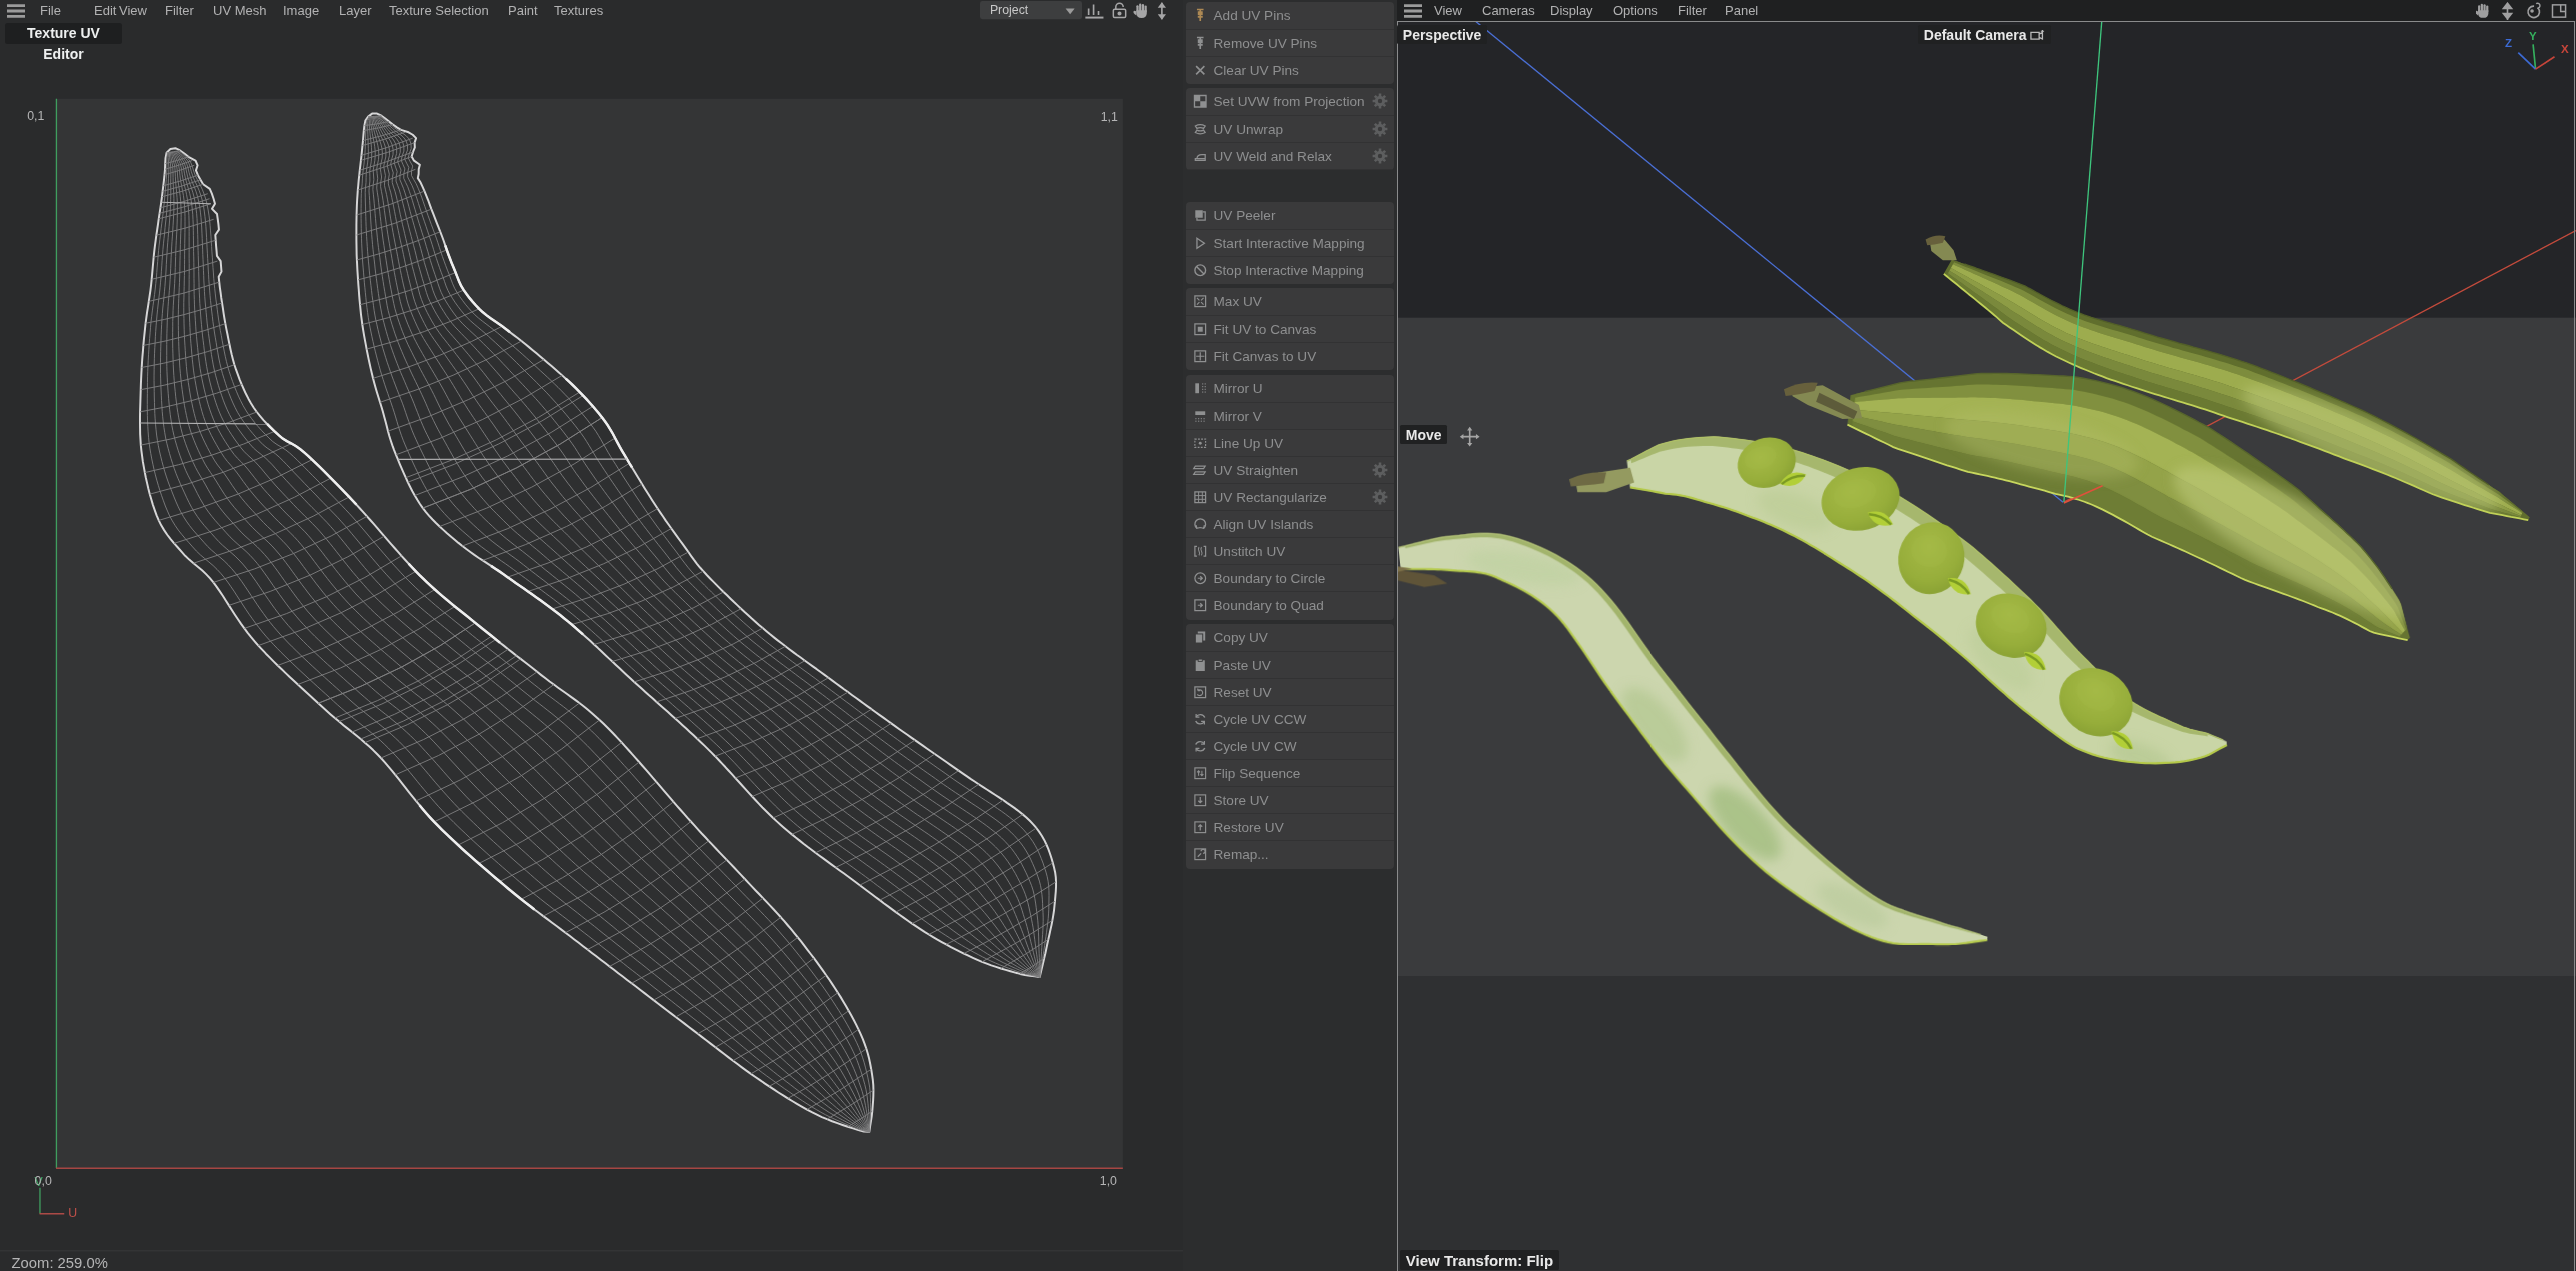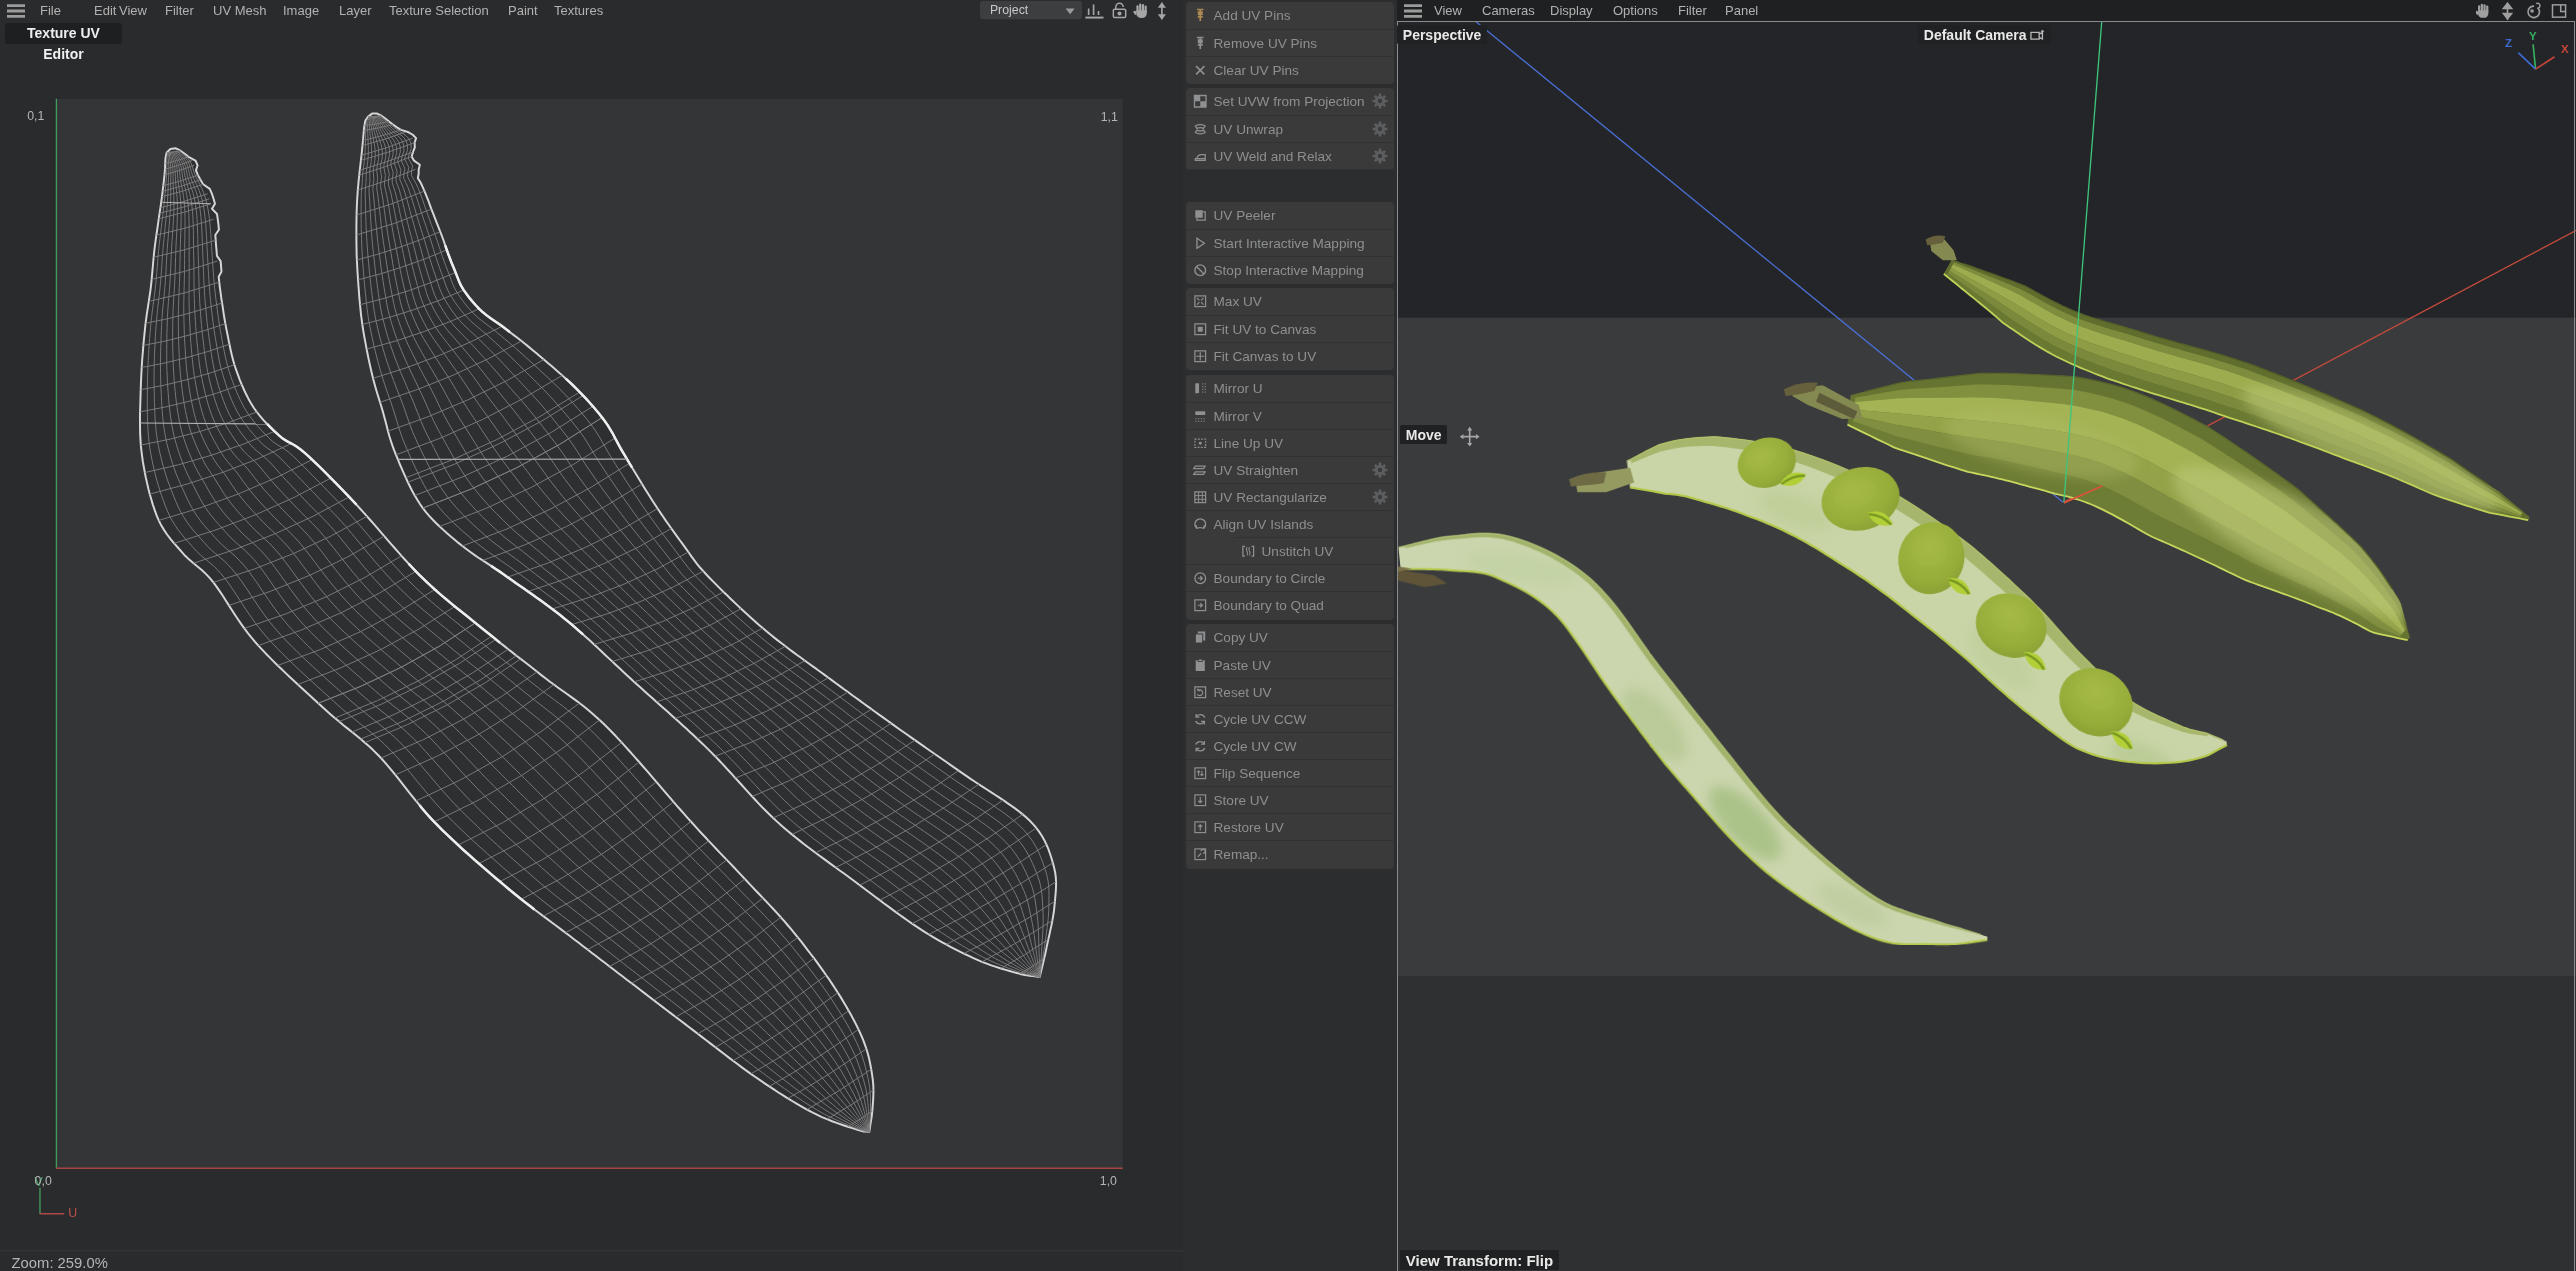--- a/index.html
+++ b/index.html
@@ -278,21 +278,21 @@
             </g>
           </svg>
         </div>
         <div class="row" style="border-top:0.8px solid #323233;">
           <svg class="ric" width="16.5" height="16.5" viewBox="0 0 20 20">
             <path d="M6 15 a6.5 6.5 0 1 1 8 0" fill="none" stroke="#8f9091" stroke-width="1.6"></path>
             <path d="M5 11 l1 4 l4 -1 M15 11 l-1 4 l-4 -1" fill="none" stroke="#8f9091" stroke-width="1.4"></path>
           </svg>
           <span>Align UV Islands</span>
         </div>
-        <div class="row" style="border-top:0.8px solid #323233;margin-left:48px;">
+        <div class="row" style="border-top:0.8px solid #323233;">
           <svg class="ric" width="16.5" height="16.5" viewBox="0 0 20 20">
             <path d="M6 4 h-2.5 v12 h2.5 M14 4 h2.5 v12 h-2.5" stroke="#8f9091" stroke-width="1.5" fill="none"></path>
             <path d="M8.5 5 q-1.5 2.5 0 5 q1.5 2.5 0 5 M11.5 5 q-1.5 2.5 0 5 q1.5 2.5 0 5" stroke="#8f9091" stroke-width="1.3" fill="none"></path>
           </svg>
           <span>Unstitch UV</span>
         </div>
         <div class="row" style="border-top:0.8px solid #323233;">
           <svg class="ric" width="16.5" height="16.5" viewBox="0 0 20 20">
             <circle cx="10" cy="10" r="6.5" fill="none" stroke="#8f9091" stroke-width="1.5"></circle>
             <path d="M7 10 h5 m-2 -2.5 l2.5 2.5 l-2.5 2.5" stroke="#8f9091" stroke-width="1.5" fill="none"></path>

